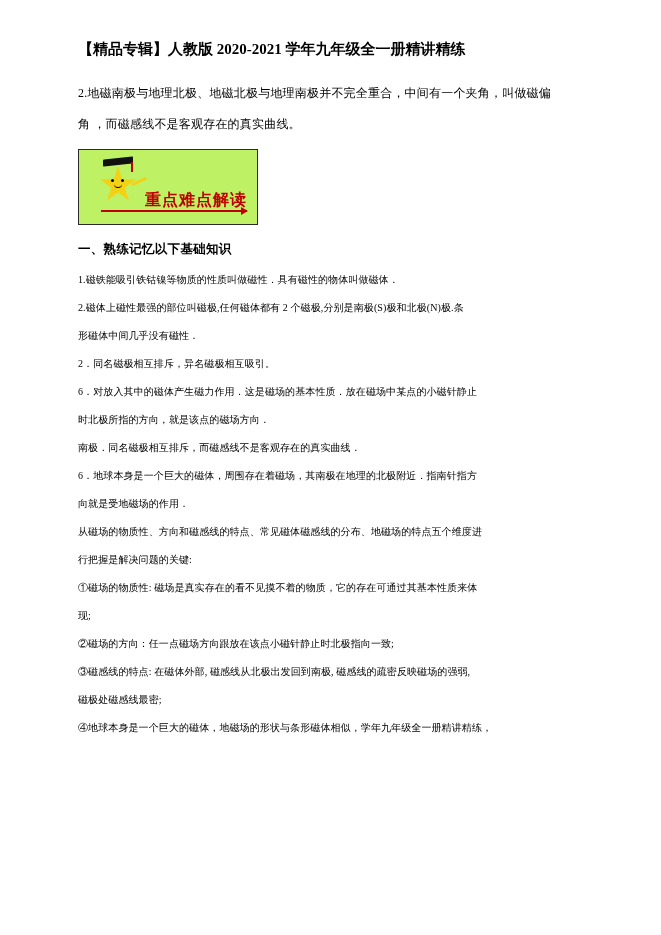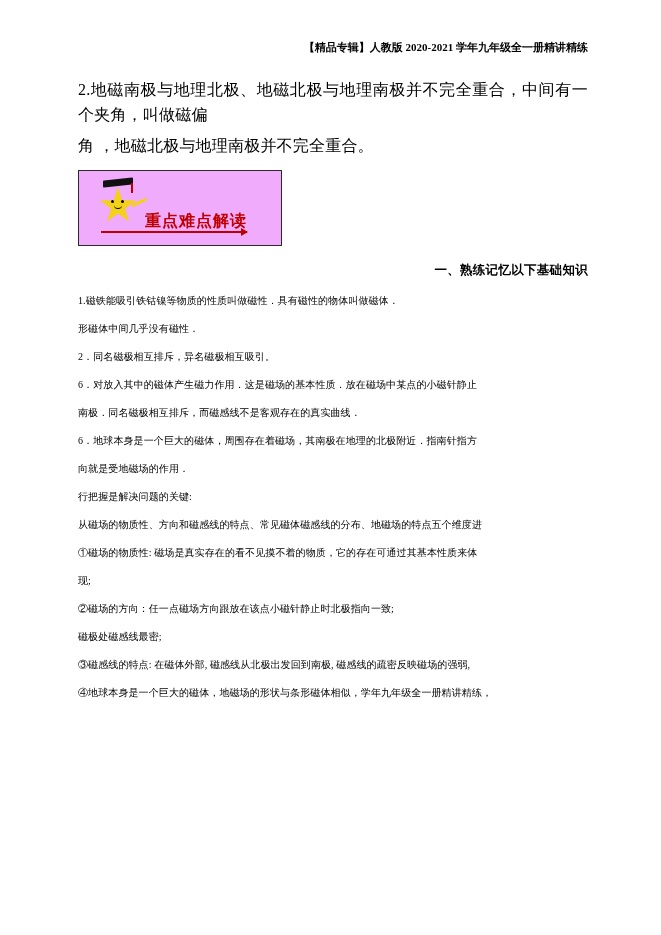--- a/index.html
+++ b/index.html
@@ -21,61 +21,59 @@
     box-sizing: border-box;
     padding: 0;
   }
   .content {
     position: absolute;
     left: 78px;
     top: 40px;
     width: 510px;
   }
   .doc-header {
-    text-align: right;
-    font-size: 11px;
+    text-align: left;
+    font-size: 15px;
     font-weight: bold;
     color: #000000;
     letter-spacing: 0px;
     margin-bottom: 22px;
     font-family: "Liberation Serif", serif;
   }
   p.body-line {
-    font-size: 16px;
+    font-size: 12px;
     line-height: 25px;
     margin: 0 0 6px 0;
     text-align: justify;
     font-family: "Liberation Serif", serif;
     letter-spacing: 0.2px;
   }
   p.indent-item {
     font-size: 10px;
     line-height: 24px;
     margin: 0 0 4px 0;
     text-align: justify;
     font-family: "Liberation Serif", serif;
     letter-spacing: 0.1px;
   }
   h2.section-title {
     font-size: 12.5px;
     font-weight: bold;
     margin: 14px 0 10px 0;
     font-family: "Liberation Serif", serif;
     letter-spacing: 0.3px;
-    text-align: right;
   }
   .figure-box {
     width: 178px;
     height: 74px;
     border: 1px solid #2b2b2b;
     margin: 12px 0 16px 0;
     position: relative;
-    background: #f0abfc;
+    background: #bef264;
     overflow: hidden;
-    padding-left: 24px;
   }
   .fig-hat {
     position: absolute;
     left: 24px;
     top: 8px;
     width: 30px;
     height: 12px;
   }
   .fig-hat .board {
     position: absolute;
@@ -169,50 +167,52 @@
 </style>
 </head>
 <body>
 
 <div class="page">
   <div class="content">
 
     <div class="doc-header">【精品专辑】人教版 2020-2021 学年九年级全一册精讲精练</div>
 
     <p class="body-line">2.地磁南极与地理北极、地磁北极与地理南极并不完全重合，中间有一个夹角，叫做磁偏</p>
-    <p class="body-line">角 ，地磁北极与地理南极并不完全重合。</p>
+    <p class="body-line">角 ，而磁感线不是客观存在的真实曲线。</p>
 
     <div class="figure-box">
       <div class="fig-hat">
         <div class="board"></div>
         <div class="tassel"></div>
       </div>
       <div class="fig-star"></div>
       <div class="fig-star-face">
         <span class="eye l"></span>
         <span class="eye r"></span>
         <span class="mouth"></span>
       </div>
       <div class="fig-arm"></div>
       <div class="fig-text">重点难点解读</div>
       <div class="fig-underline"></div>
     </div>
 
     <h2 class="section-title">一、熟练记忆以下基础知识</h2>
     <p class="indent-item">1.磁铁能吸引铁钴镍等物质的性质叫做磁性．具有磁性的物体叫做磁体．</p>
+    <p class="indent-item">2.磁体上磁性最强的部位叫磁极,任何磁体都有 2 个磁极,分别是南极(S)极和北极(N)极.条</p>
     <p class="indent-item">形磁体中间几乎没有磁性．</p>
     <p class="indent-item">2．同名磁极相互排斥，异名磁极相互吸引。</p>
     <p class="indent-item">6．对放入其中的磁体产生磁力作用．这是磁场的基本性质．放在磁场中某点的小磁针静止</p>
+    <p class="indent-item">时北极所指的方向，就是该点的磁场方向．</p>
     <p class="indent-item">南极．同名磁极相互排斥，而磁感线不是客观存在的真实曲线．</p>
     <p class="indent-item">6．地球本身是一个巨大的磁体，周围存在着磁场，其南极在地理的北极附近．指南针指方</p>
     <p class="indent-item">向就是受地磁场的作用．</p>
 
+    <p class="indent-item">从磁场的物质性、方向和磁感线的特点、常见磁体磁感线的分布、地磁场的特点五个维度进</p>
     <p class="indent-item">行把握是解决问题的关键:</p>
-    <p class="indent-item">从磁场的物质性、方向和磁感线的特点、常见磁体磁感线的分布、地磁场的特点五个维度进</p>
     <p class="indent-item">①磁场的物质性: 磁场是真实存在的看不见摸不着的物质，它的存在可通过其基本性质来体</p>
     <p class="indent-item">现;</p>
     <p class="indent-item">②磁场的方向：任一点磁场方向跟放在该点小磁针静止时北极指向一致;</p>
+    <p class="indent-item">③磁感线的特点: 在磁体外部, 磁感线从北极出发回到南极, 磁感线的疏密反映磁场的强弱,</p>
     <p class="indent-item">磁极处磁感线最密;</p>
-    <p class="indent-item">③磁感线的特点: 在磁体外部, 磁感线从北极出发回到南极, 磁感线的疏密反映磁场的强弱,</p>
     <p class="indent-item">④地球本身是一个巨大的磁体，地磁场的形状与条形磁体相似，学年九年级全一册精讲精练，</p>
 
   </div>
 </div>
 
 </body></html>

